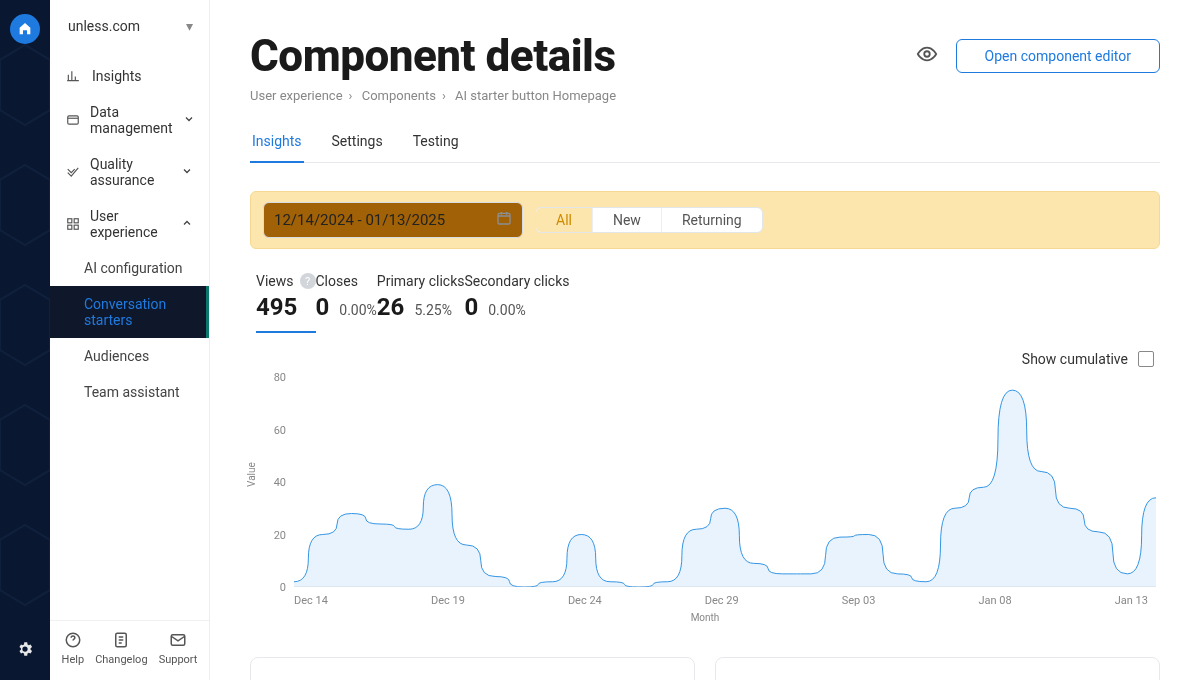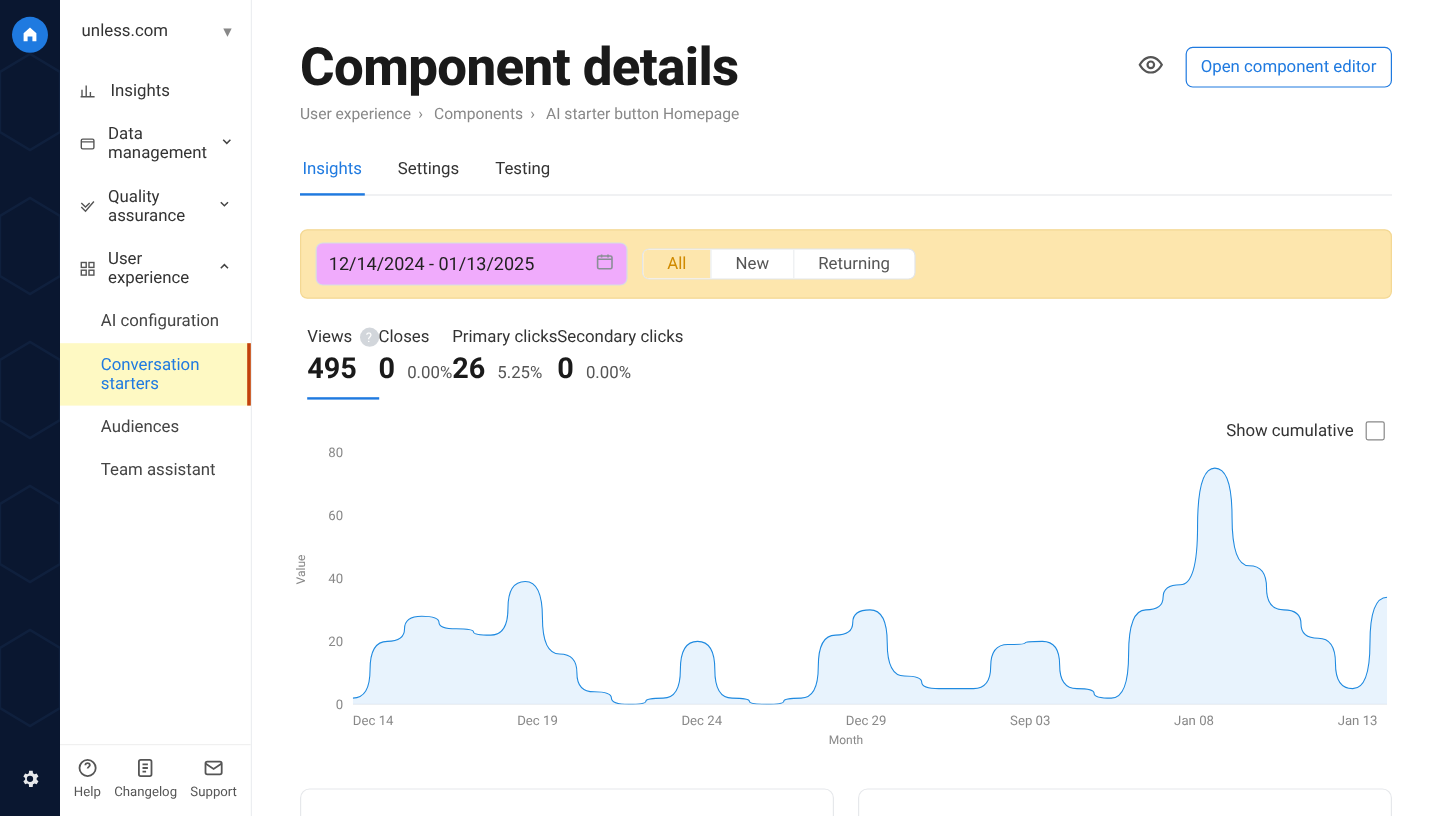--- a/index.html
+++ b/index.html
@@ -11,39 +11,39 @@
   .rail .gear{position:absolute;bottom:18px;color:#fff;opacity:0.9;}
   .rail-bg{position:absolute;inset:0;opacity:0.18;pointer-events:none;}
   
   .sidebar{width:160px;border-right:1px solid #eceef1;display:flex;flex-direction:column;}
   .site-switch{height:52px;display:flex;align-items:center;justify-content:space-between;padding:0 16px 0 18px;font-size:14px;color:#333;cursor:pointer;}
   .site-switch .chev{color:#888;}
   .side-group{padding:6px 0;}
   .side-item{display:flex;align-items:center;gap:10px;padding:10px 16px;font-size:14px;color:#333;cursor:pointer;}
   .side-item .caret{margin-left:auto;color:#444;}
   .sub-item{padding:10px 16px 10px 34px;font-size:14px;color:#444;cursor:pointer;}
-  .sub-item.active{background:#fef9c3;color:#1f7ae0;border-right:3px solid #c2410c;}
+  .sub-item.active{background:#0f172a;color:#1f7ae0;border-right:3px solid #0f766e;}
   .side-icon{width:16px;display:flex;color:#555;}
   .side-footer{margin-top:auto;display:flex;justify-content:space-around;padding:10px 6px 14px;font-size:11px;color:#555;border-top:1px solid #f0f0f0;}
   .foot-btn{display:flex;flex-direction:column;align-items:center;gap:4px;cursor:pointer;}
   
   .main{flex:1;padding:30px 40px 0 40px;overflow:auto;}
   .header-row{display:flex;align-items:center;justify-content:space-between;margin-bottom:6px;}
   h1{font-size:44px;font-weight:800;letter-spacing:-0.5px;}
   .hdr-actions{display:flex;align-items:center;gap:18px;}
   .eye{color:#555;}
-  .open-editor{border:1px solid #1f7ae0;color:#1f7ae0;background:#fff;border-radius:6px;padding:8px 12px;font-size:14px;cursor:pointer;}
+  .open-editor{border:1px solid #1f7ae0;color:#1f7ae0;background:#fff;border-radius:6px;padding:8px 28px;font-size:14px;cursor:pointer;}
   .crumbs{font-size:13px;color:#888;margin:6px 0 22px;}
   .crumbs span{margin:0 6px;}
   .tabs{display:flex;gap:26px;border-bottom:1px solid #e6e8eb;margin-bottom:28px;font-size:14px;}
   .tab{padding:8px 2px 12px;cursor:pointer;color:#333;}
   .tab.active{color:#1f7ae0;border-bottom:2px solid #1f7ae0;margin-bottom:-1px;}
   
   .filter-bar{background:#fde6ad;border-radius:6px;padding:10px 12px;display:flex;align-items:center;gap:12px;margin-bottom:14px;border:1px solid #f4d893;}
-  .date-input{background:#f0abfc;border:1px solid #d8dde3;border-radius:6px;height:36px;display:flex;align-items:center;justify-content:space-between;padding:0 10px;width:260px;font-size:15px;color:#222;}
+  .date-input{background:#a16207;border:1px solid #d8dde3;border-radius:6px;height:36px;display:flex;align-items:center;justify-content:space-between;padding:0 10px;width:260px;font-size:15px;color:#222;}
   .cal-icon{color:#8a8f96;}
   .seg{background:#fff;border:1px solid #e2e5e9;border-radius:6px;height:26px;display:flex;overflow:hidden;}
   .seg button{border:none;background:transparent;padding:0 20px;font-size:14px;color:#555;cursor:pointer;}
   .seg button.on{background:#fde6ad;color:#d08a00;}
   .seg button + button{border-left:1px solid #eceef1;}
   
   .metrics{display:flex;padding:10px 6px 6px;}
   .metric{cursor:pointer;}
   .metric.active{border-bottom:2px solid #1f7ae0;padding-bottom:10px;}
   .m-label{font-size:14px;color:#333;display:flex;align-items:center;gap:6px;margin-bottom:4px;}

